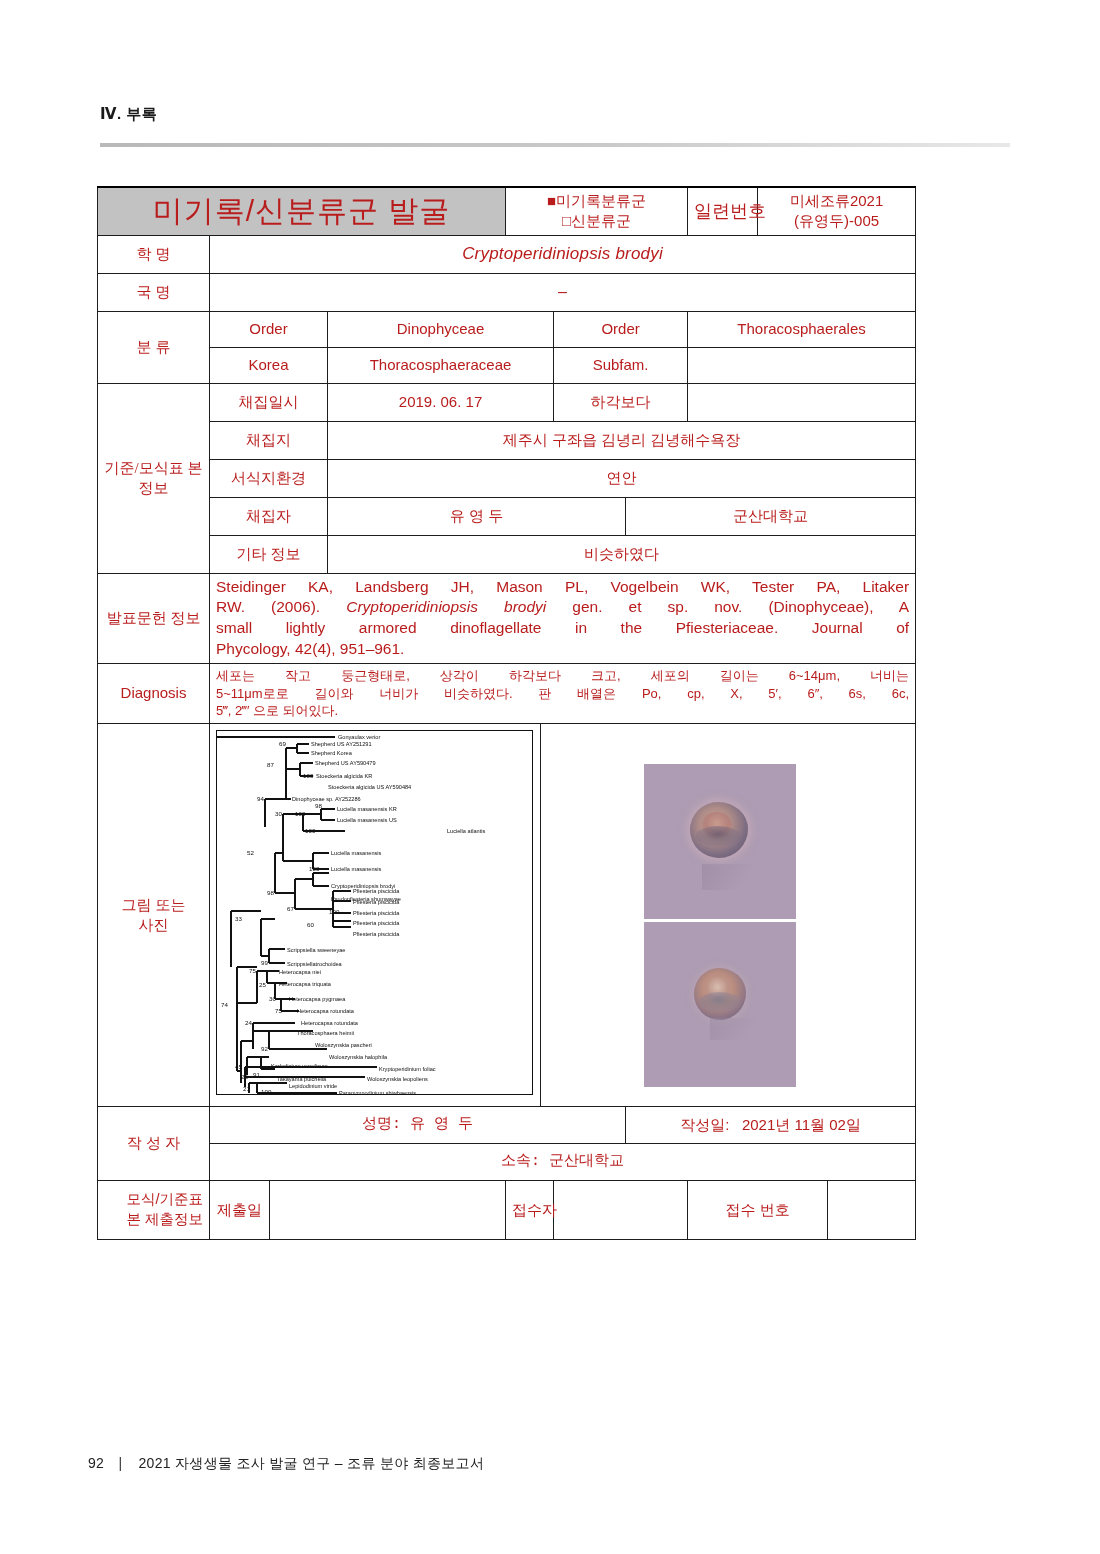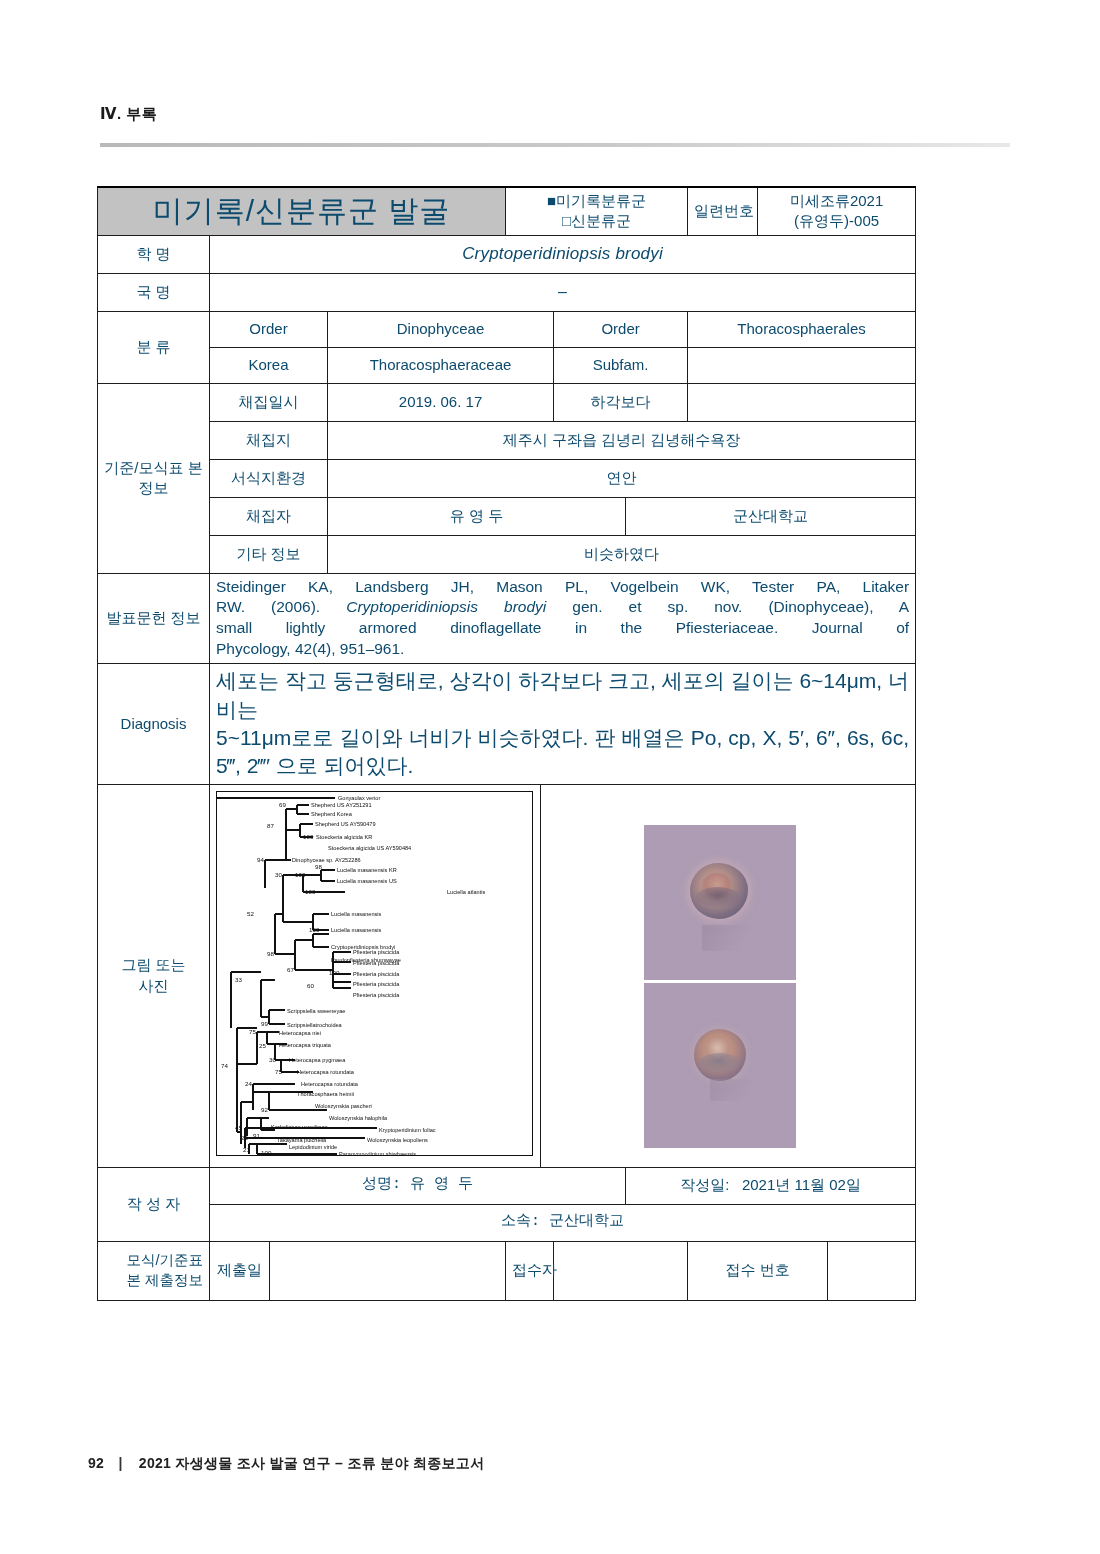--- a/index.html
+++ b/index.html
@@ -37,21 +37,21 @@
     width: 910px;
     height: 4px;
     background: linear-gradient(to right, #b9b9b9 0%, #c9c9c9 55%, #e8e8e8 100%);
   }
 
   .page-footer {
     position: absolute;
     left: 88px;
     top: 1455px;
     font-size: 14px;
-    font-weight: bold;
+    font-weight: normal;
     color: #222;
     letter-spacing: .3px;
     white-space: nowrap;
   }
   .page-footer .pno { margin-right: 10px; }
   .page-footer .sep { margin-right: 12px; color:#333; }
 
   
   .sheet {
     position: absolute;
@@ -61,49 +61,49 @@
     border-collapse: collapse;
     table-layout: fixed;
     font-size: 15px;
   }
   .sheet td {
     border: 1px solid #1d1d1d;
     padding: 3px 6px;
     vertical-align: middle;
     text-align: center;
     line-height: 1.35;
-    color: #0c4a6e;
+    color: #b91c1c;
   }
   .sheet .outer-top td { border-top: 2px solid #000; }
 
   .title-cell {
     background: #c2c2c2;
     font-size: 30px;
     letter-spacing: 1px;
     font-weight: 500;
     padding: 6px 4px 8px 4px;
     color: #101010;
   }
   .chk-cell {
     text-align: left;
     font-size: 15px;
     padding-left: 9px;
     line-height: 1.55;
   }
   .chk-cell .ln { display: block; white-space: nowrap; }
 
-  .serial-label { font-size: 15px; white-space: nowrap; }
+  .serial-label { font-size: 18px; white-space: nowrap; }
   .serial-value { font-size: 15px; line-height: 1.5; }
   .serial-value .ln { display:block; white-space: nowrap; }
 
   .lbl {
     white-space: nowrap;
     font-size: 15px;
   }
-  .lbl2 { line-height: 1.45; }
+  .lbl2 { line-height: 1.45; font-family: Liberation Serif, serif; }
 
   .sci-name {
     font-style: italic;
     font-size: 17px;
     letter-spacing: .2px;
   }
   .dash { font-size: 16px; }
 
   .just-cell {
     text-align: justify;
@@ -112,21 +112,21 @@
     line-height: 1.62;
     padding: 7px 10px 7px 9px;
     vertical-align: middle;
   }
   .just-cell .lastline { text-align-last: left; }
   .just-cell i { font-style: italic; }
 
   .diag-cell {
     text-align: justify;
     text-align-last: justify;
-    font-size: 21px;
+    font-size: 13px;
     line-height: 1.68;
     padding: 6px 9px 6px 8px;
     margin-left: 8px;
   }
   .diag-cell .lastline { text-align-last: left; }
   .fig-label { font-size: 15px; line-height: 1.8; }
 
   
   .figure-wrap {
     position: relative;

